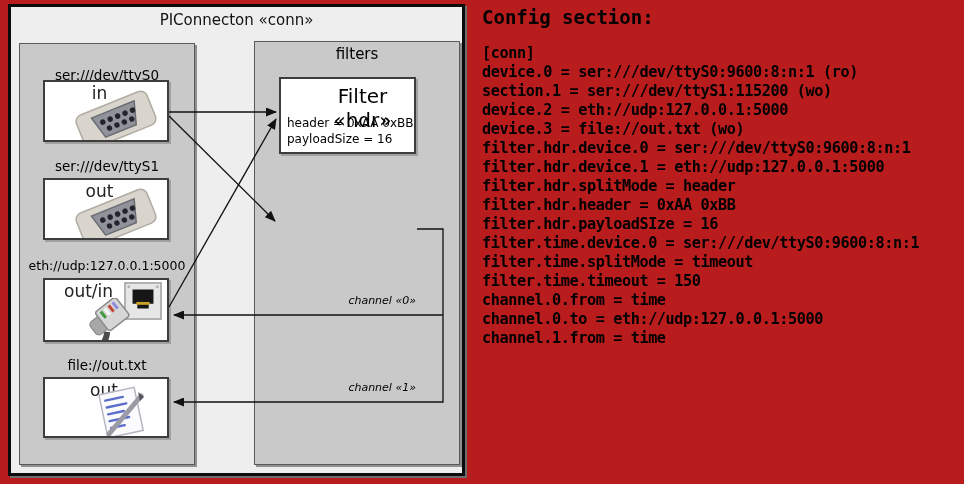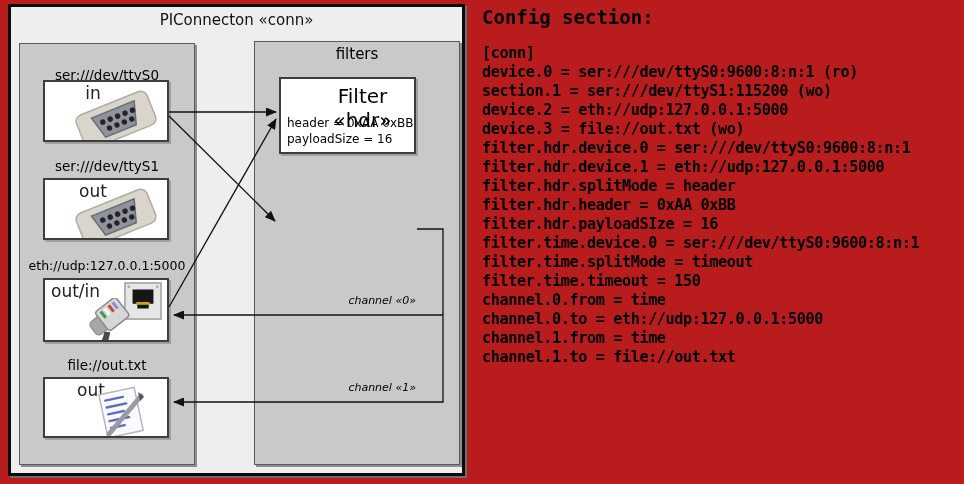--- a/index.html
+++ b/index.html
@@ -17,21 +17,21 @@
   .devices-group{left:8px;top:36px;width:174px;height:420px;}
   .filters-group{left:243px;top:34px;width:204px;height:422px;}
   .filters-label{position:absolute;left:0;right:0;top:3px;text-align:center;font-size:15px;}
 
   
   .dev-label{position:absolute;left:0;right:0;text-align:center;font-size:13.5px;white-space:nowrap;}
   .dev-label.small{font-size:12.5px;}
   .wbox{position:absolute;background:#ffffff;border:2px solid #3d3d3d;box-shadow:2px 2px 0 #a0a0a0;
         box-sizing:border-box;overflow:hidden;}
   .dev-box{left:23px;width:126px;height:62px;}
-  .dir{position:absolute;font-size:17px;color:#222;line-height:1;}
+  .dir{position:absolute;font-size:17px;color:#222;line-height:1;padding-left:13px;}
   .dir.center{left:0;right:26px;top:3px;text-align:center;}
   .dir.tl{left:6px;top:3px;}
   .icon{position:absolute;}
 
   
   .filter-box{left:24px;width:137px;background:#ffffff;border:2px solid #3d3d3d;
               box-shadow:2px 2px 0 #a0a0a0;box-sizing:border-box;position:absolute;}
   .filter-title{position:absolute;left:0;right:0;top:5px;text-align:center;font-size:20px;margin-left:30px;}
   .filter-prop{position:absolute;left:6px;font-size:12px;white-space:nowrap;}
 
@@ -181,17 +181,16 @@
       <div class="config-line">filter.hdr.device.1 = eth://udp:127.0.0.1:5000</div>
       <div class="config-line">filter.hdr.splitMode = header</div>
       <div class="config-line">filter.hdr.header = 0xAA 0xBB</div>
       <div class="config-line">filter.hdr.payloadSIze = 16</div>
       <div class="config-line">filter.time.device.0 = ser:///dev/ttyS0:9600:8:n:1</div>
       <div class="config-line">filter.time.splitMode = timeout</div>
       <div class="config-line">filter.time.timeout = 150</div>
       <div class="config-line">channel.0.from = time</div>
       <div class="config-line">channel.0.to = eth://udp:127.0.0.1:5000</div>
       <div class="config-line">channel.1.from = time</div>
-      <div class="config-line">channel.1.to = file://out.txt</div>
     </div>
   </div>
 
 </div>
 
 </body></html>

